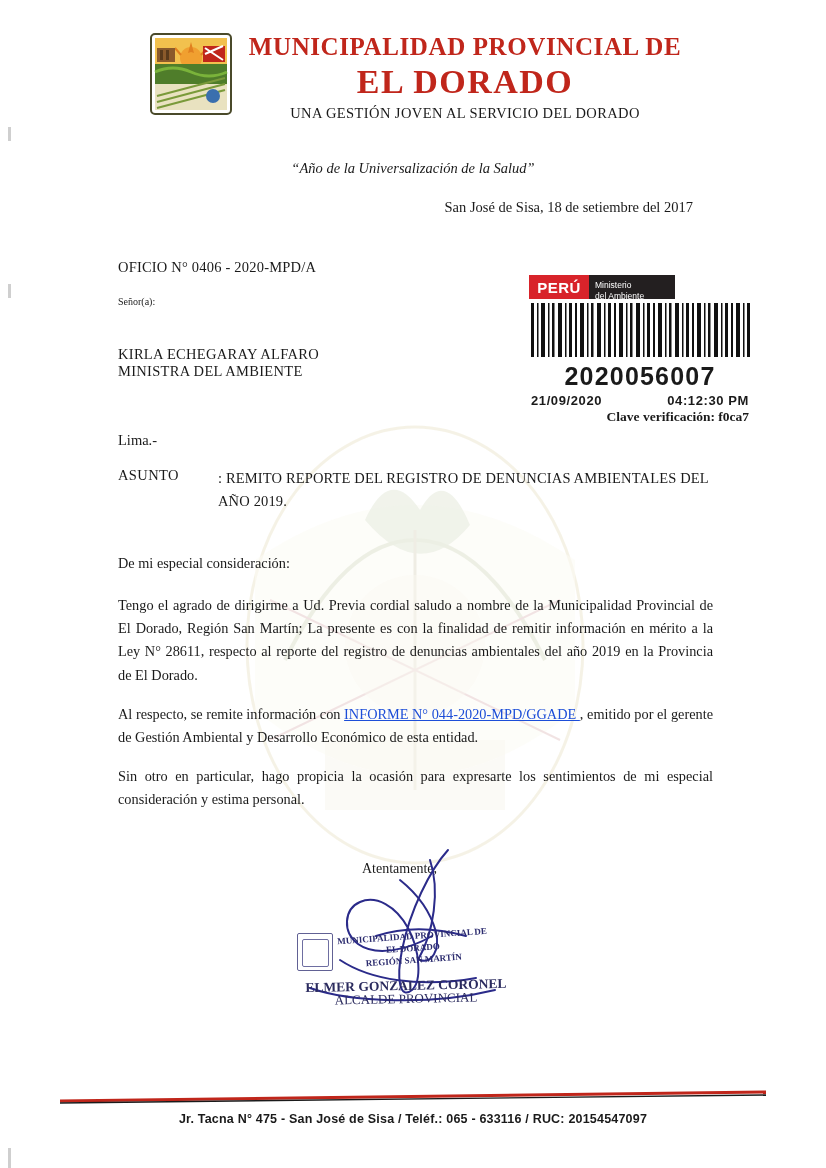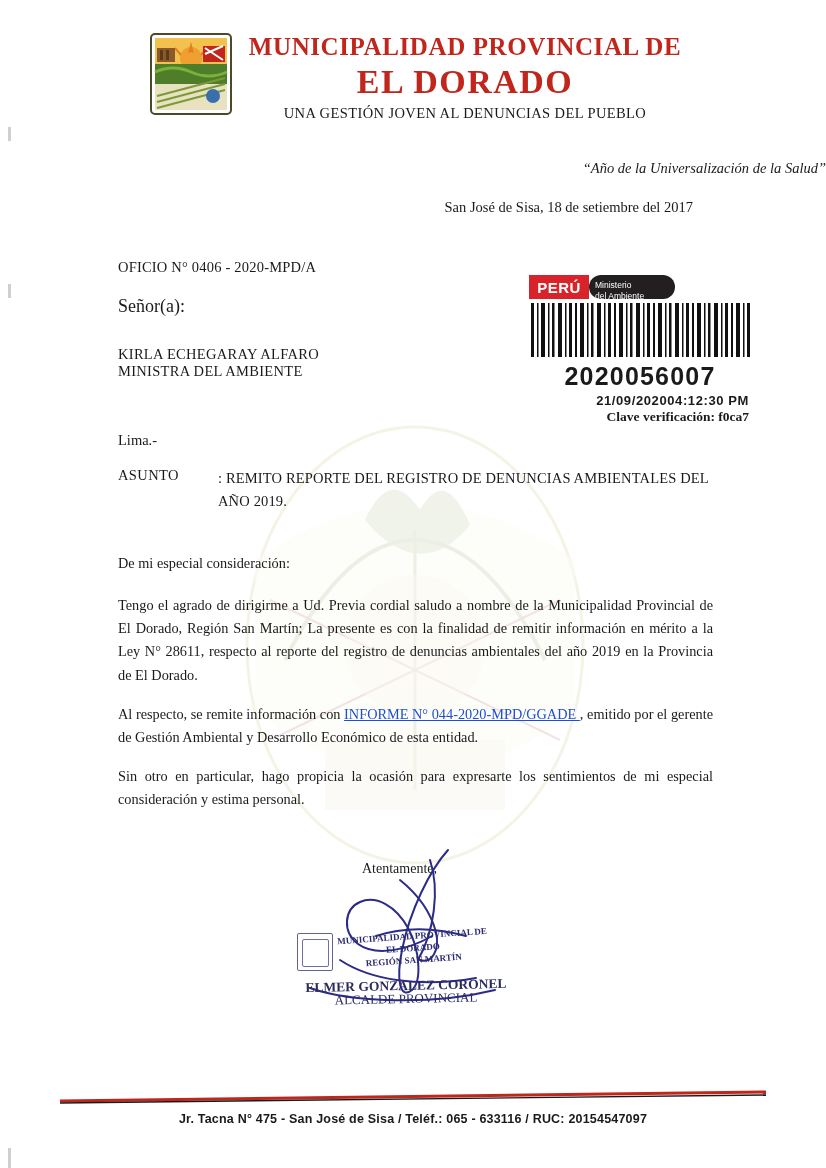--- a/index.html
+++ b/index.html
@@ -78,21 +78,21 @@
     letter-spacing: 0.4px;
     margin-top: 4px;
   }
 
   
   .motto {
     position: absolute;
     left: 0;
     top: 160px;
     width: 826px;
-    text-align: right;
+    text-align: center;
     font-size: 14.5px;
     font-style: italic;
   }
 
   
   .placedate {
     position: absolute;
     right: 133px;
     top: 199px;
     font-size: 14.5px;
@@ -103,21 +103,21 @@
     position: absolute;
     left: 118px;
     top: 259px;
     font-size: 14.5px;
     letter-spacing: 0.2px;
   }
   .addr-senor {
     position: absolute;
     left: 118px;
     top: 296px;
-    font-size: 18px;
+    font-size: 10px;
   }
   .addr-name {
     position: absolute;
     left: 118px;
     top: 346px;
     font-size: 14.5px;
     letter-spacing: 0.3px;
   }
   .addr-role {
     position: absolute;
@@ -267,21 +267,20 @@
   }
   .sticker-min {
     flex: 1;
     background: #231f20;
     color: #ffffff;
     font-family: "Liberation Sans", sans-serif;
     font-size: 8.5px;
     line-height: 1.25;
     padding: 5px 0 0 6px;
     box-sizing: border-box;
-    border-radius: 15px;
   }
   .barcode {
     margin-top: 4px;
     width: 222px;
     height: 54px;
   }
   .sticker-code {
     font-family: "Liberation Sans", sans-serif;
     font-weight: bold;
     font-size: 25px;
@@ -290,21 +289,21 @@
     width: 222px;
     margin-top: 1px;
   }
   .sticker-dt {
     font-family: "Liberation Sans", sans-serif;
     font-weight: bold;
     font-size: 13px;
     letter-spacing: 0.6px;
     width: 222px;
     display: flex;
-    justify-content: flex-end;
+    justify-content: space-between;
     padding: 2px 2px 0 2px;
     box-sizing: border-box;
   }
   .sticker-clave {
     font-family: "Liberation Serif", serif;
     font-weight: bold;
     font-size: 13.5px;
     text-align: right;
     width: 222px;
     padding-right: 2px;
@@ -385,21 +384,21 @@
       <path d="M60 20 L78 32 M60 26 L78 18" stroke="#ffffff" stroke-width="2"></path>
       <rect x="10" y="36" width="72" height="20" fill="#4f7d2a"></rect>
       <path d="M10 44 q18 -8 36 0 q18 8 36 0" fill="none" stroke="#7ab33a" stroke-width="3"></path>
       <rect x="10" y="56" width="72" height="26" fill="#e9e2c0"></rect>
       <path d="M12 80 L80 62 M12 74 L80 56 M12 68 L80 50" stroke="#7a9a3a" stroke-width="2.2" fill="none"></path>
       <circle cx="68" cy="68" r="7" fill="#3a6fae"></circle>
     </svg>
     <div class="header-text">
       <div class="muni-line">MUNICIPALIDAD PROVINCIAL DE</div>
       <div class="eldorado-line">EL DORADO</div>
-      <div class="slogan-line">UNA GESTIÓN JOVEN AL DENUNCIAS DEL PUEBLO</div>
+      <div class="slogan-line">UNA GESTIÓN JOVEN AL SERVICIO DEL DORADO</div>
     </div>
   </div>
 
   <div class="motto">“Año de la Universalización de la Salud”</div>
 
   <div class="placedate">San José de Sisa, 18 de setiembre del 2017</div>
 
   <div class="oficio">OFICIO N° 0406 - 2020-MPD/A</div>
 
   <div class="addr-senor">Señor(a):</div>

